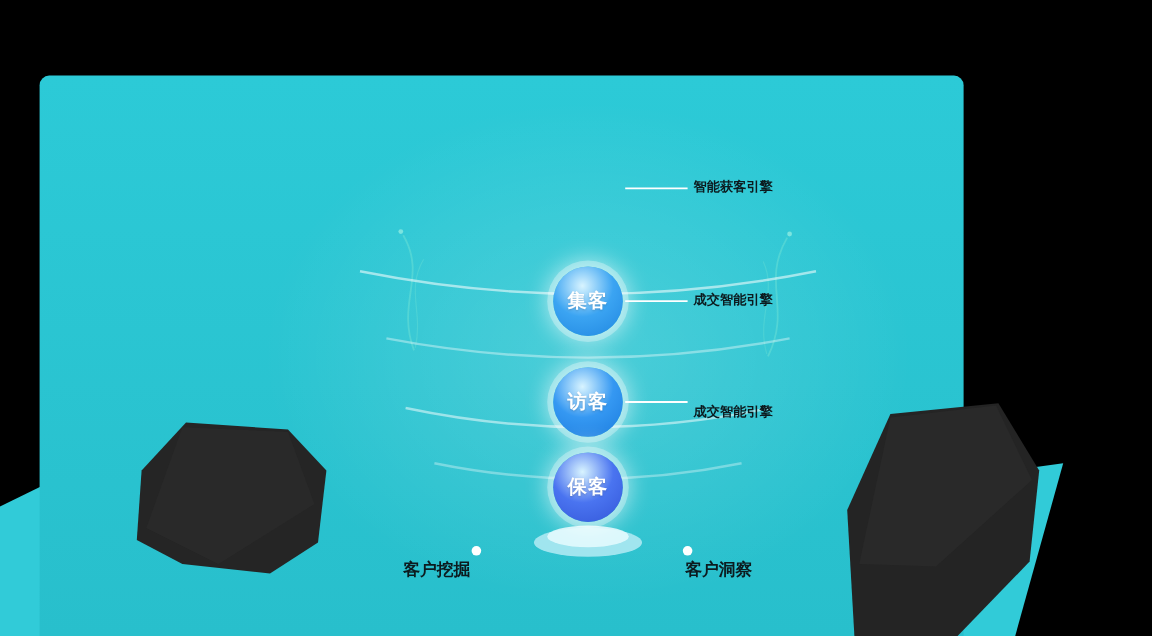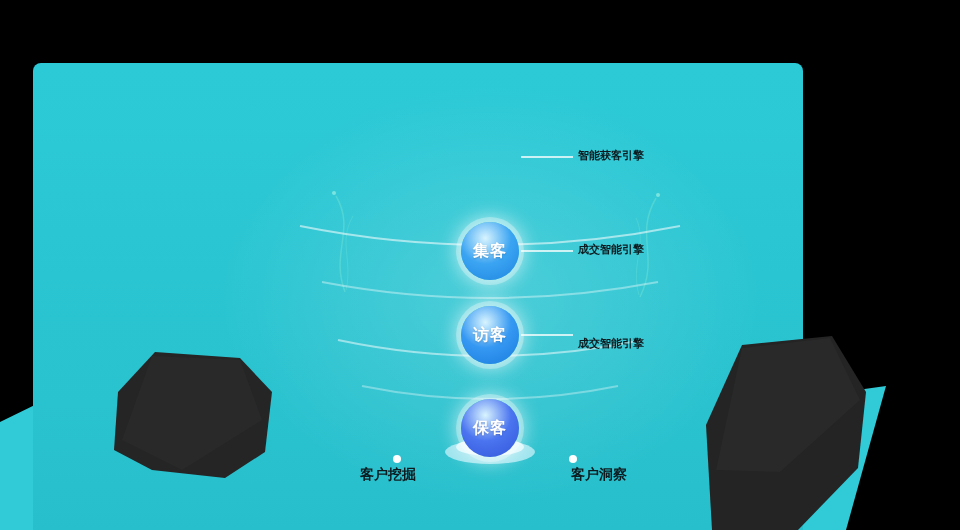--- a/index.html
+++ b/index.html
@@ -18,39 +18,39 @@
     width:58px;height:58px;border-radius:50%;
     display:flex;align-items:center;justify-content:center;
     color:#fff;font-weight:bold;font-size:16px;letter-spacing:1px;
     background:radial-gradient(circle at 42% 28%, #d8f4ff 0%, var(--c) 48%, var(--c2) 100%);
     box-shadow:0 0 0 5px rgba(255,255,255,.30), 0 0 18px 6px rgba(255,255,255,.55);
     text-shadow:0 1px 2px rgba(0,0,0,.18);
   }
   .node-1{left:461px;top:128px;}
   .node-2{left:461px;top:222px;}
   .node-3{left:461px;top:306px;}
-  .node-4{left:461px;top:399px;}
+  .node-4{left:461px;top:377px;}
 
   
   .engine-label{
     position:absolute;left:578px;
     font-size:11px;font-weight:bold;color:#0c1b1f;
     white-space:nowrap;
   }
   .engine-1{top:148px;}
   .engine-2{top:242px;}
   .engine-3{top:336px;}
 
   
   .footer-label{
     position:absolute;
     font-size:14px;font-weight:bold;color:#0c1b1f;
     white-space:nowrap;
   }
-  .footer-label-1{left:360px;top:466px;text-align:right;}
+  .footer-label-1{left:336px;top:466px;text-align:right;}
   .footer-label-2{left:571px;top:466px;text-align:center;}
 </style>
 </head>
 <body>
 
 <div class="stage-wrap">
 
   <svg class="bg-svg" width="960" height="530" viewBox="0 0 960 530">
     <defs>
       <linearGradient id="panelGrad" x1="0" y1="0" x2="0" y2="1">

